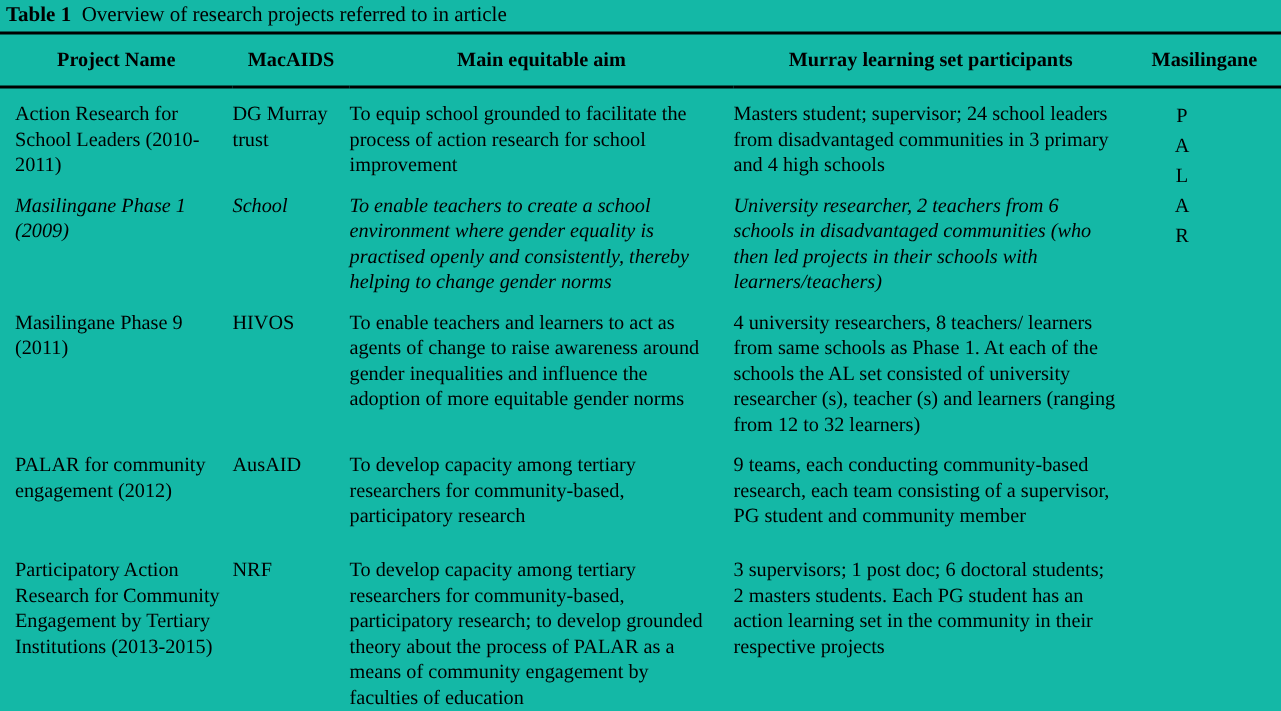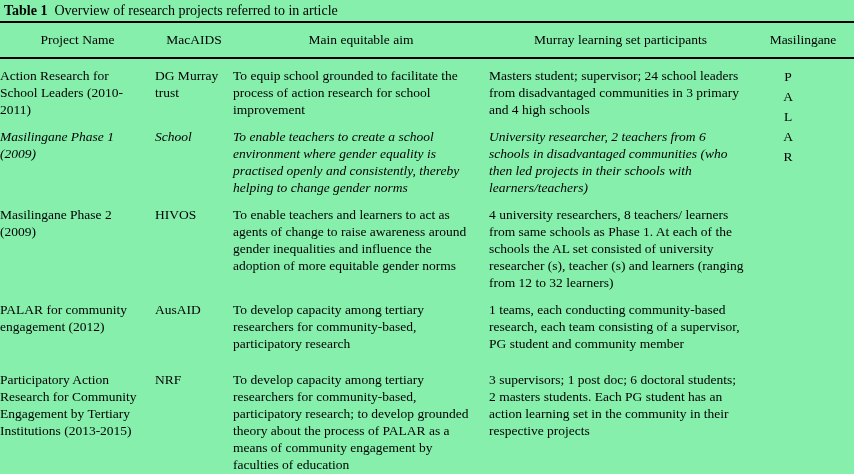--- a/index.html
+++ b/index.html
@@ -6,21 +6,21 @@
     margin: 0;
     padding: 0;
     background: #ffffff;
     color: #000000;
     font-family: "Liberation Serif", "DejaVu Serif", serif;
   }
   .page {
     width: 854px;
     height: 474px;
     box-sizing: border-box;
-    background: #86efac;
+    background: #14b8a6;
     overflow: hidden;
   }
   .caption {
     font-size: 14px;
     line-height: 18px;
     padding: 2px 0 1px 4px;
     border-bottom: 2px solid #000;
   }
   .cap-label { font-weight: bold; margin-right: 7px; }
   table.projects {
@@ -29,34 +29,34 @@
     table-layout: fixed;
     font-size: 13.5px;
     line-height: 17px;
   }
   col.c-project      { width: 155px; }
   col.c-funder       { width: 78px;  }
   col.c-aim          { width: 256px; }
   col.c-participants { width: 263px; }
   col.c-methodology  { width: 102px; }
   thead th {
-    font-weight: normal;
+    font-weight: bold;
     font-size: 13.5px;
     text-align: center;
     vertical-align: middle;
     padding: 8px 2px 9px 2px;
     border-bottom: 2px solid #000;
   }
   tbody td {
     vertical-align: top;
     text-align: left;
     padding: 0 8px 10px 0;
   }
   tbody tr:first-child td { padding-top: 8px; }
-  td.project { padding-left: 0; }
+  td.project { padding-left: 10px; }
   td.meth {
     text-align: center;
     padding-right: 30px;
   }
   td.meth .letter {
     display: block;
     line-height: 20px;
   }
   tr.r1 { height: 70px; }
   tr.r2 { height: 72px; font-style: italic; }
@@ -104,30 +104,30 @@
           <span class="letter">R</span>
         </td>
       </tr>
       <tr class="r2">
         <td class="project">Masilingane Phase 1 (2009)</td>
         <td>School</td>
         <td>To enable teachers to create a school environment where gender equality is practised openly and consistently, thereby helping to change gender norms</td>
         <td>University researcher, 2 teachers from 6 schools in disadvantaged communities (who then led projects in their schools with learners/teachers)</td>
       </tr>
       <tr class="r3">
-        <td class="project">Masilingane Phase 2 (2009)</td>
+        <td class="project">Masilingane Phase 9 (2011)</td>
         <td>HIVOS</td>
         <td>To enable teachers and learners to act as agents of change to raise awareness around gender inequalities and influence the adoption of more equitable gender norms</td>
         <td>4 university researchers, 8 teachers/ learners from same schools as Phase 1. At each of the schools the AL set consisted of university researcher (s), teacher (s) and learners (ranging from 12 to 32 learners)</td>
       </tr>
       <tr class="r4">
         <td class="project">PALAR for community engagement  (2012)</td>
         <td>AusAID</td>
         <td>To develop capacity among tertiary researchers for community-based, participatory research</td>
-        <td>1 teams, each conducting community-based research, each team consisting of a supervisor, PG student and community member</td>
+        <td>9 teams, each conducting community-based research, each team consisting of a supervisor, PG student and community member</td>
       </tr>
       <tr class="r5">
         <td class="project">Participatory Action Research for Community Engagement by Tertiary Institutions (2013-2015)</td>
         <td>NRF</td>
         <td>To develop capacity among tertiary researchers for community-based, participatory research; to develop grounded theory about the process of PALAR as a means of community engagement by faculties of education</td>
         <td>3 supervisors; 1 post doc; 6 doctoral students; 2 masters students. Each PG student has an action learning set in the community in their respective projects</td>
       </tr>
     </tbody>
   </table>
 

